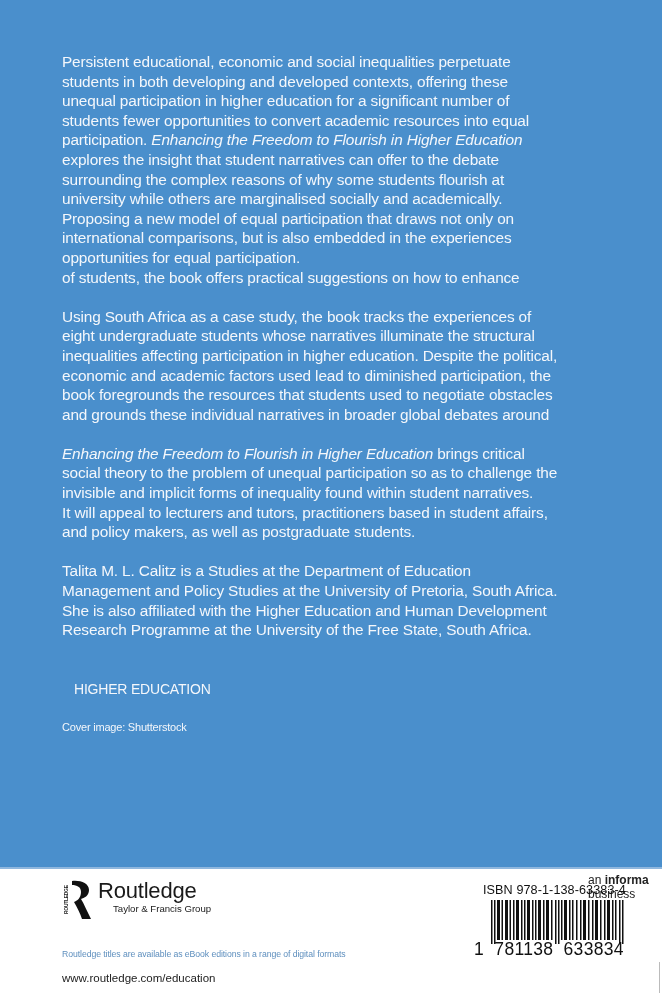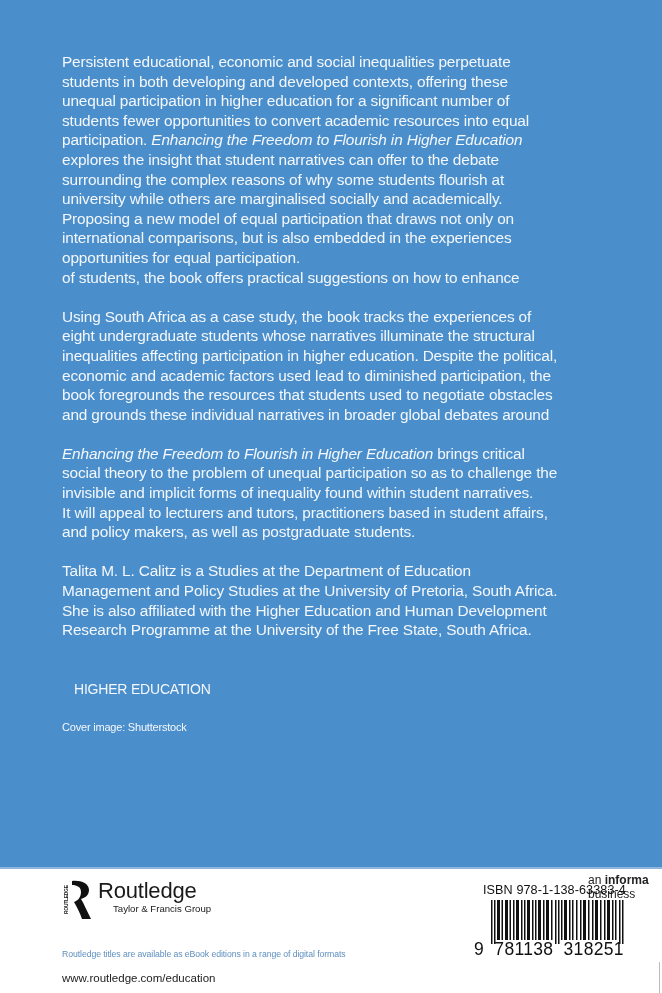--- a/index.html
+++ b/index.html
@@ -195,15 +195,15 @@
       <rect x="109" y="0" width="1.5" height="40"></rect>
       <rect x="113" y="0" width="1.5" height="40"></rect>
       <rect x="116" y="0" width="3" height="40"></rect>
       <rect x="121" y="0" width="1.5" height="40"></rect>
       <rect x="124" y="0" width="1.5" height="40"></rect>
       <rect x="128" y="0" width="1.5" height="44"></rect>
       <rect x="131" y="0" width="1.5" height="44"></rect>
     </g>
   </svg>
 
-  <div class="barcode-digits" style="white-space: pre;">9  781138  318251</div>
+  <div class="barcode-digits" style="white-space: pre;">1  781138  633834</div>
   <div class="edge-mark"></div>
 </div>
 
 </body></html>

